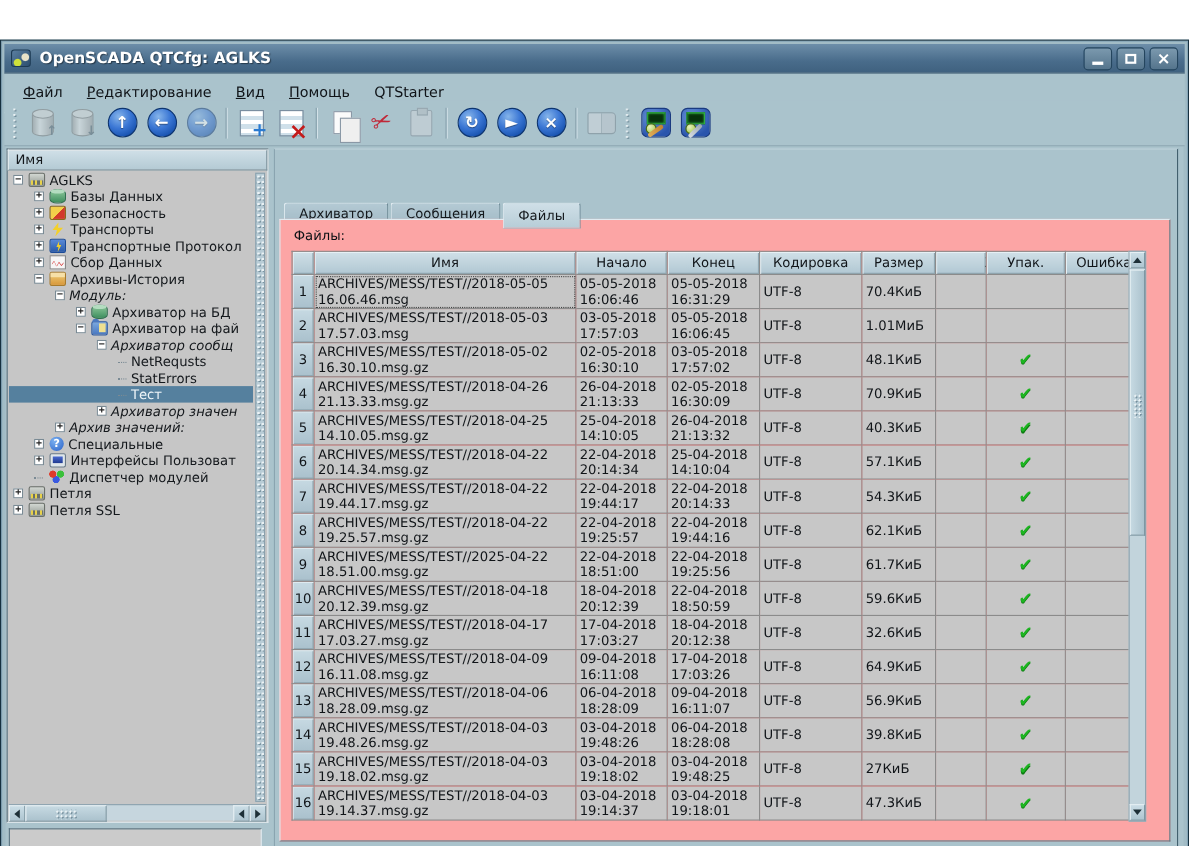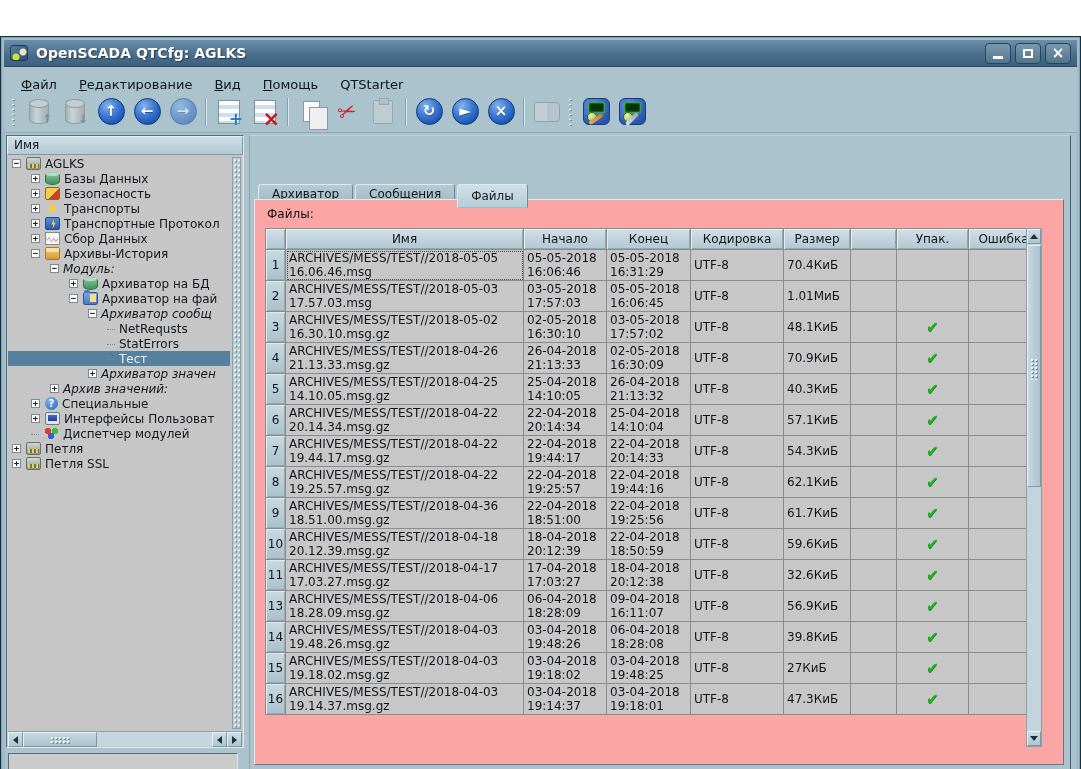--- a/index.html
+++ b/index.html
@@ -499,21 +499,21 @@
                 <td class="dt">22-04-2018 19:25:57</td>
                 <td class="dt">22-04-2018 19:44:16</td>
                 <td class="enc">UTF-8</td>
                 <td class="size">62.1КиБ</td>
                 <td class="xml"></td>
                 <td class="pack"><span class="check">✔</span></td>
                 <td class="err"></td>
               </tr>
               <tr>
                 <th class="num">9</th>
-                <td class="name">ARCHIVES/MESS/TEST//2018-04-36 18.51.00.msg.gz</td>
+                <td class="name">ARCHIVES/MESS/TEST//2025-04-22 18.51.00.msg.gz</td>
                 <td class="dt">22-04-2018 18:51:00</td>
                 <td class="dt">22-04-2018 19:25:56</td>
                 <td class="enc">UTF-8</td>
                 <td class="size">61.7КиБ</td>
                 <td class="xml"></td>
                 <td class="pack"><span class="check">✔</span></td>
                 <td class="err"></td>
               </tr>
               <tr>
                 <th class="num">10</th>
@@ -526,20 +526,31 @@
                 <td class="pack"><span class="check">✔</span></td>
                 <td class="err"></td>
               </tr>
               <tr>
                 <th class="num">11</th>
                 <td class="name">ARCHIVES/MESS/TEST//2018-04-17 17.03.27.msg.gz</td>
                 <td class="dt">17-04-2018 17:03:27</td>
                 <td class="dt">18-04-2018 20:12:38</td>
                 <td class="enc">UTF-8</td>
                 <td class="size">32.6КиБ</td>
+                <td class="xml"></td>
+                <td class="pack"><span class="check">✔</span></td>
+                <td class="err"></td>
+              </tr>
+              <tr>
+                <th class="num">12</th>
+                <td class="name">ARCHIVES/MESS/TEST//2018-04-09 16.11.08.msg.gz</td>
+                <td class="dt">09-04-2018 16:11:08</td>
+                <td class="dt">17-04-2018 17:03:26</td>
+                <td class="enc">UTF-8</td>
+                <td class="size">64.9КиБ</td>
                 <td class="xml"></td>
                 <td class="pack"><span class="check">✔</span></td>
                 <td class="err"></td>
               </tr>
               <tr>
                 <th class="num">13</th>
                 <td class="name">ARCHIVES/MESS/TEST//2018-04-06 18.28.09.msg.gz</td>
                 <td class="dt">06-04-2018 18:28:09</td>
                 <td class="dt">09-04-2018 16:11:07</td>
                 <td class="enc">UTF-8</td>

